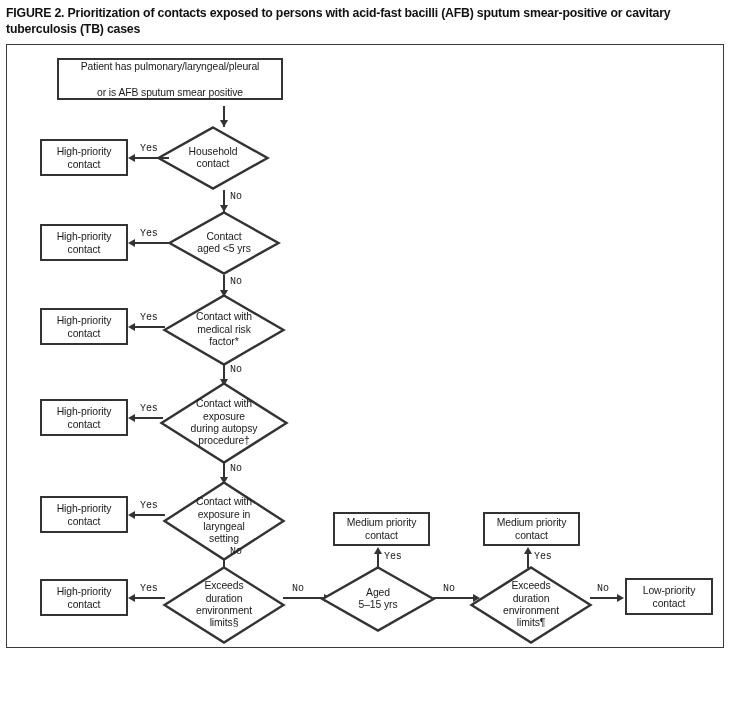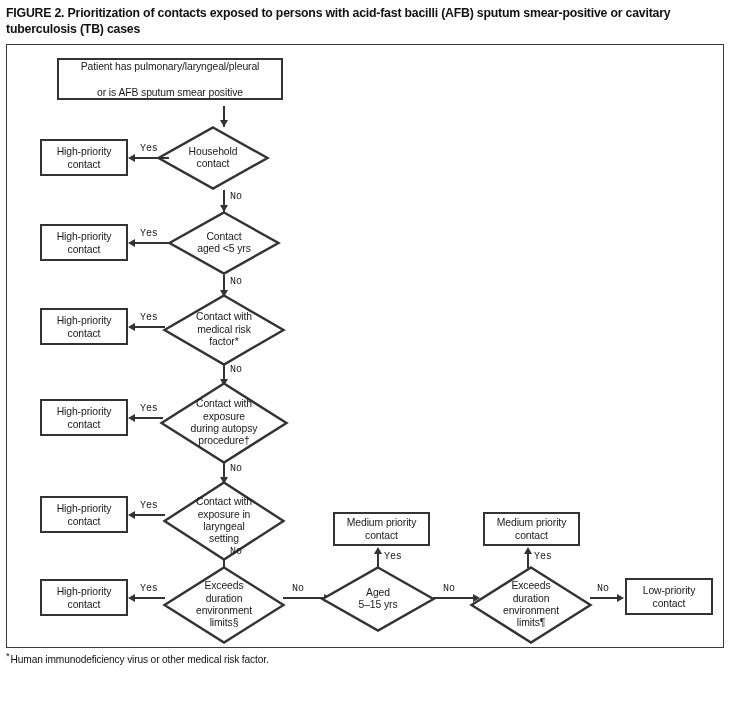--- a/index.html
+++ b/index.html
@@ -373,16 +373,13 @@
 <div class="edge-label" style="left:597px; top:583px;">No</div>
 
 <div class="box" style="left:625px; top:578px; width:88px; height:37px;">
   <div>
     <span>Low-priority</span><br>
     <span>contact</span>
   </div>
 </div>
 
 <div id="footnotes">
-  <div class="footnote">
-    <span class="fn-mark">*</span><span>Human immunodeficiency virus or other medical risk factor.</span>
-  </div>
 </div>
 
 </body></html>

